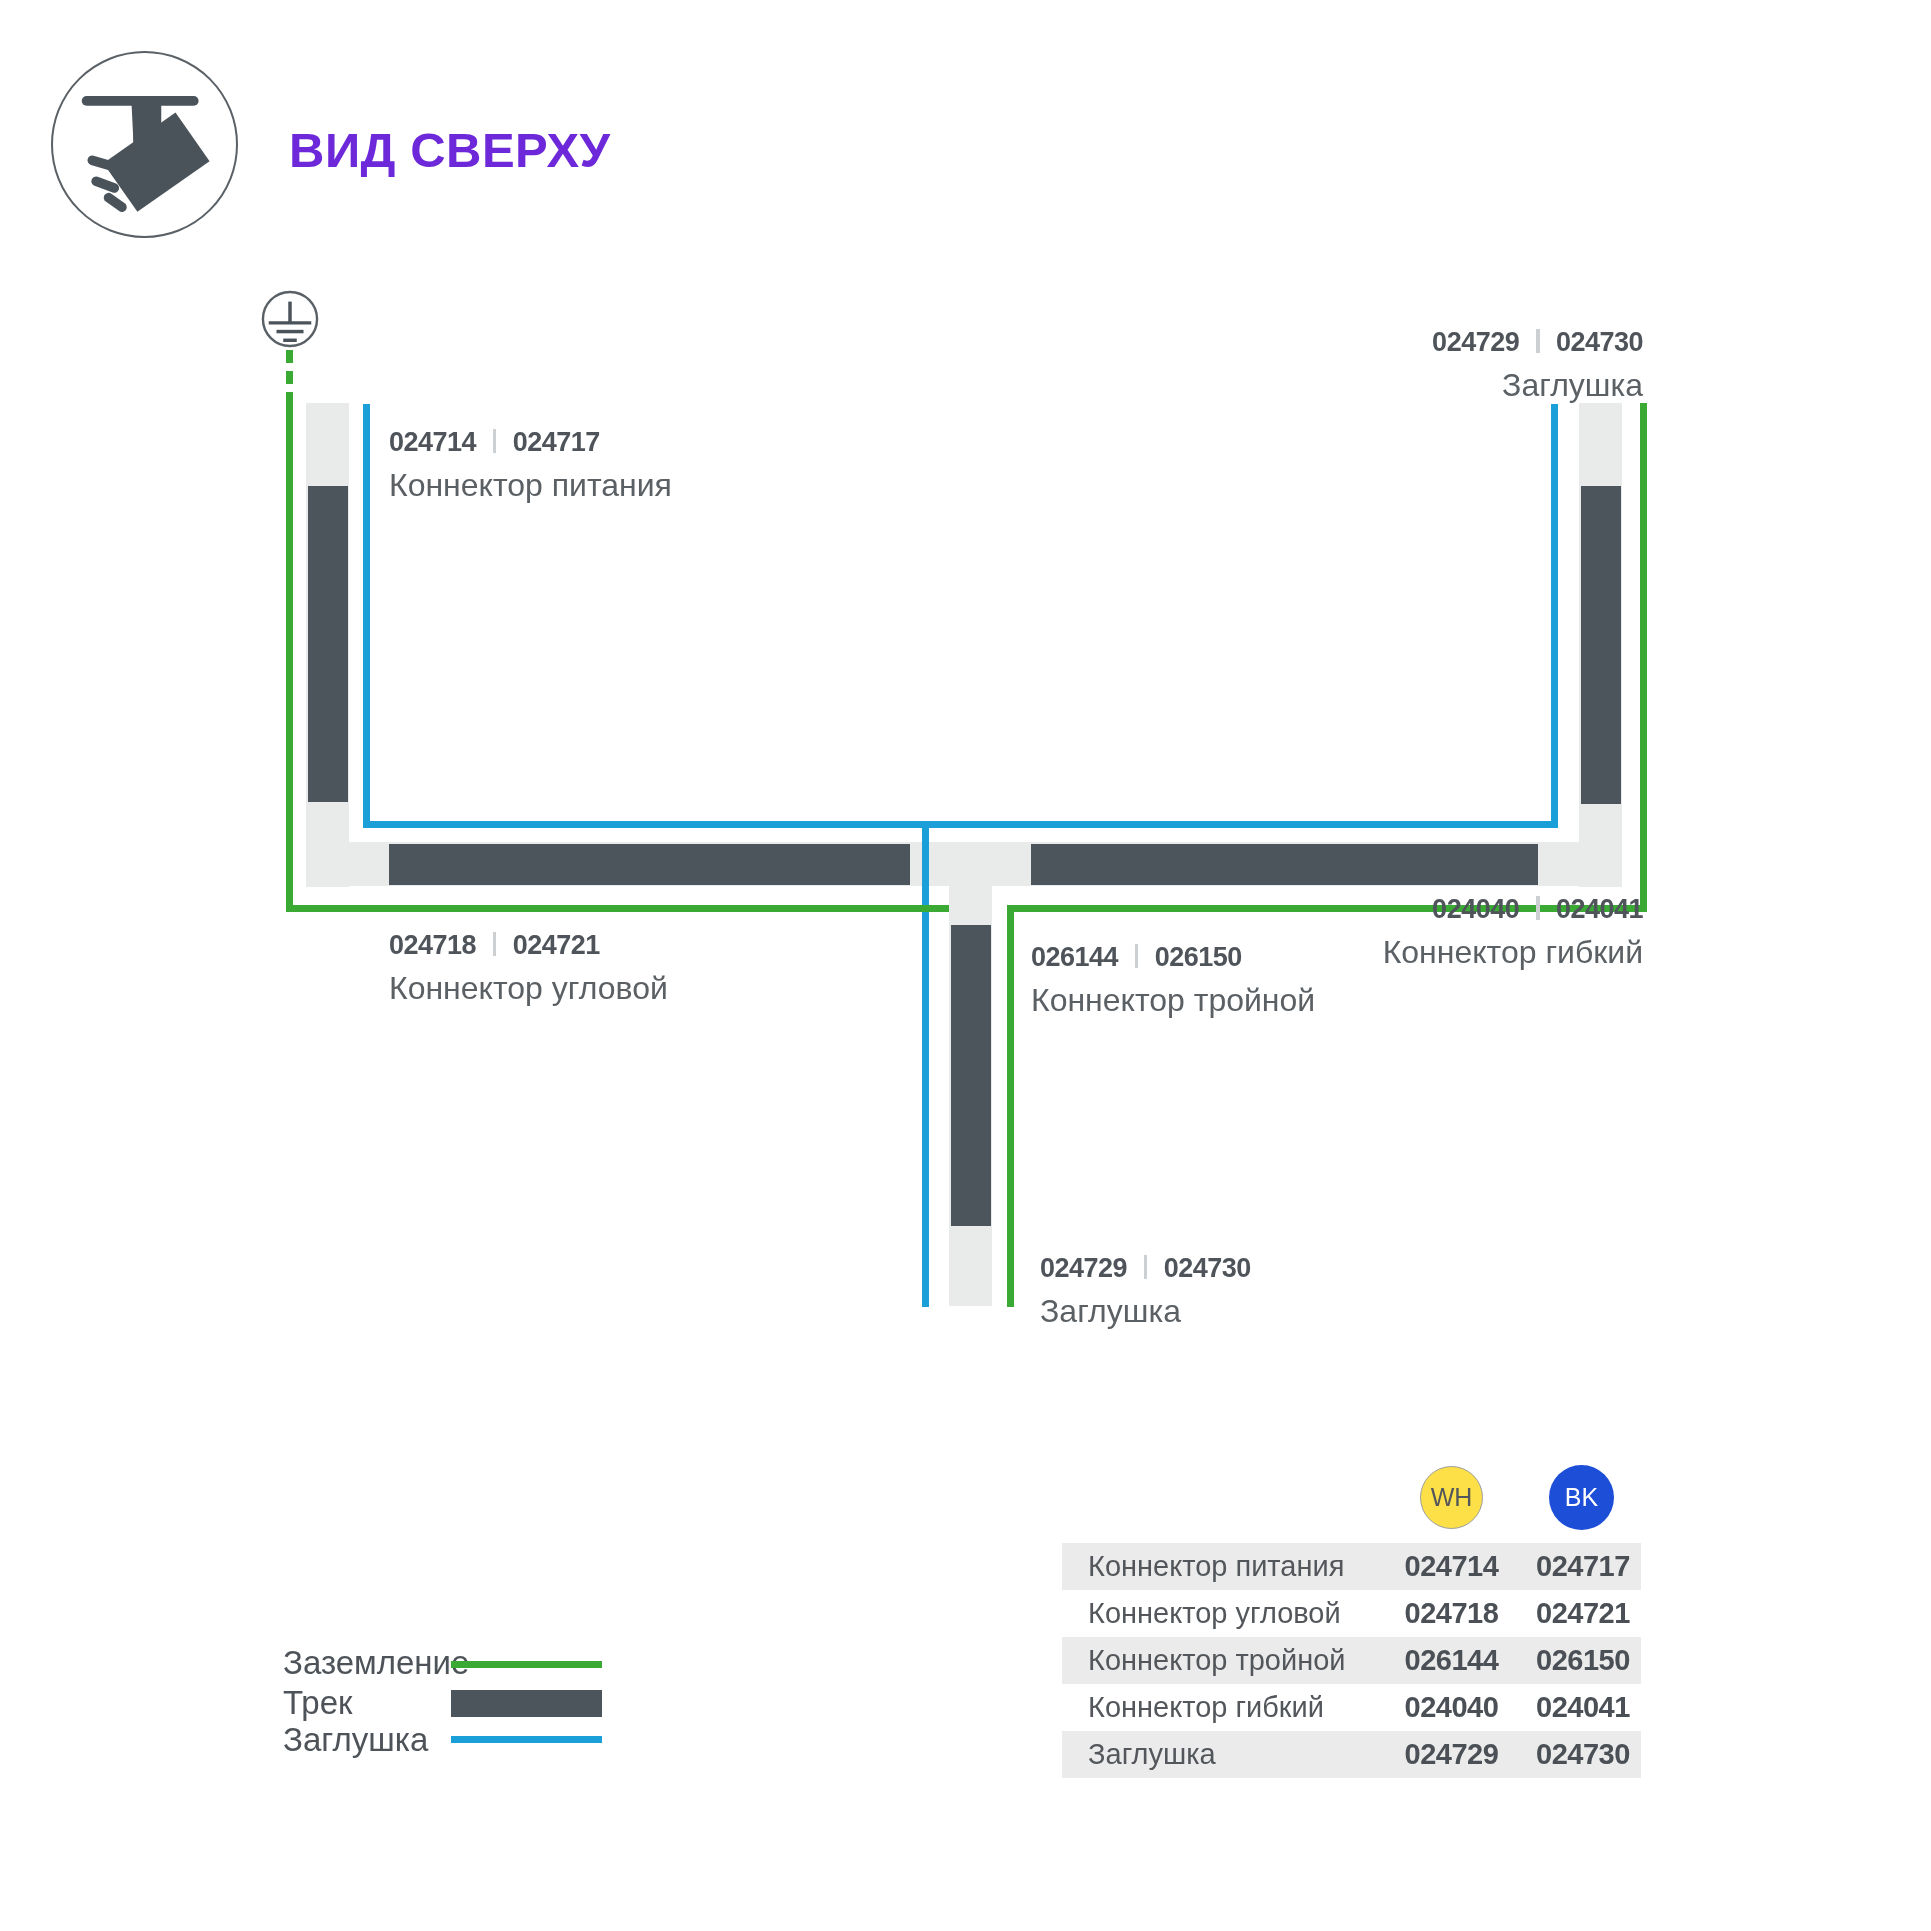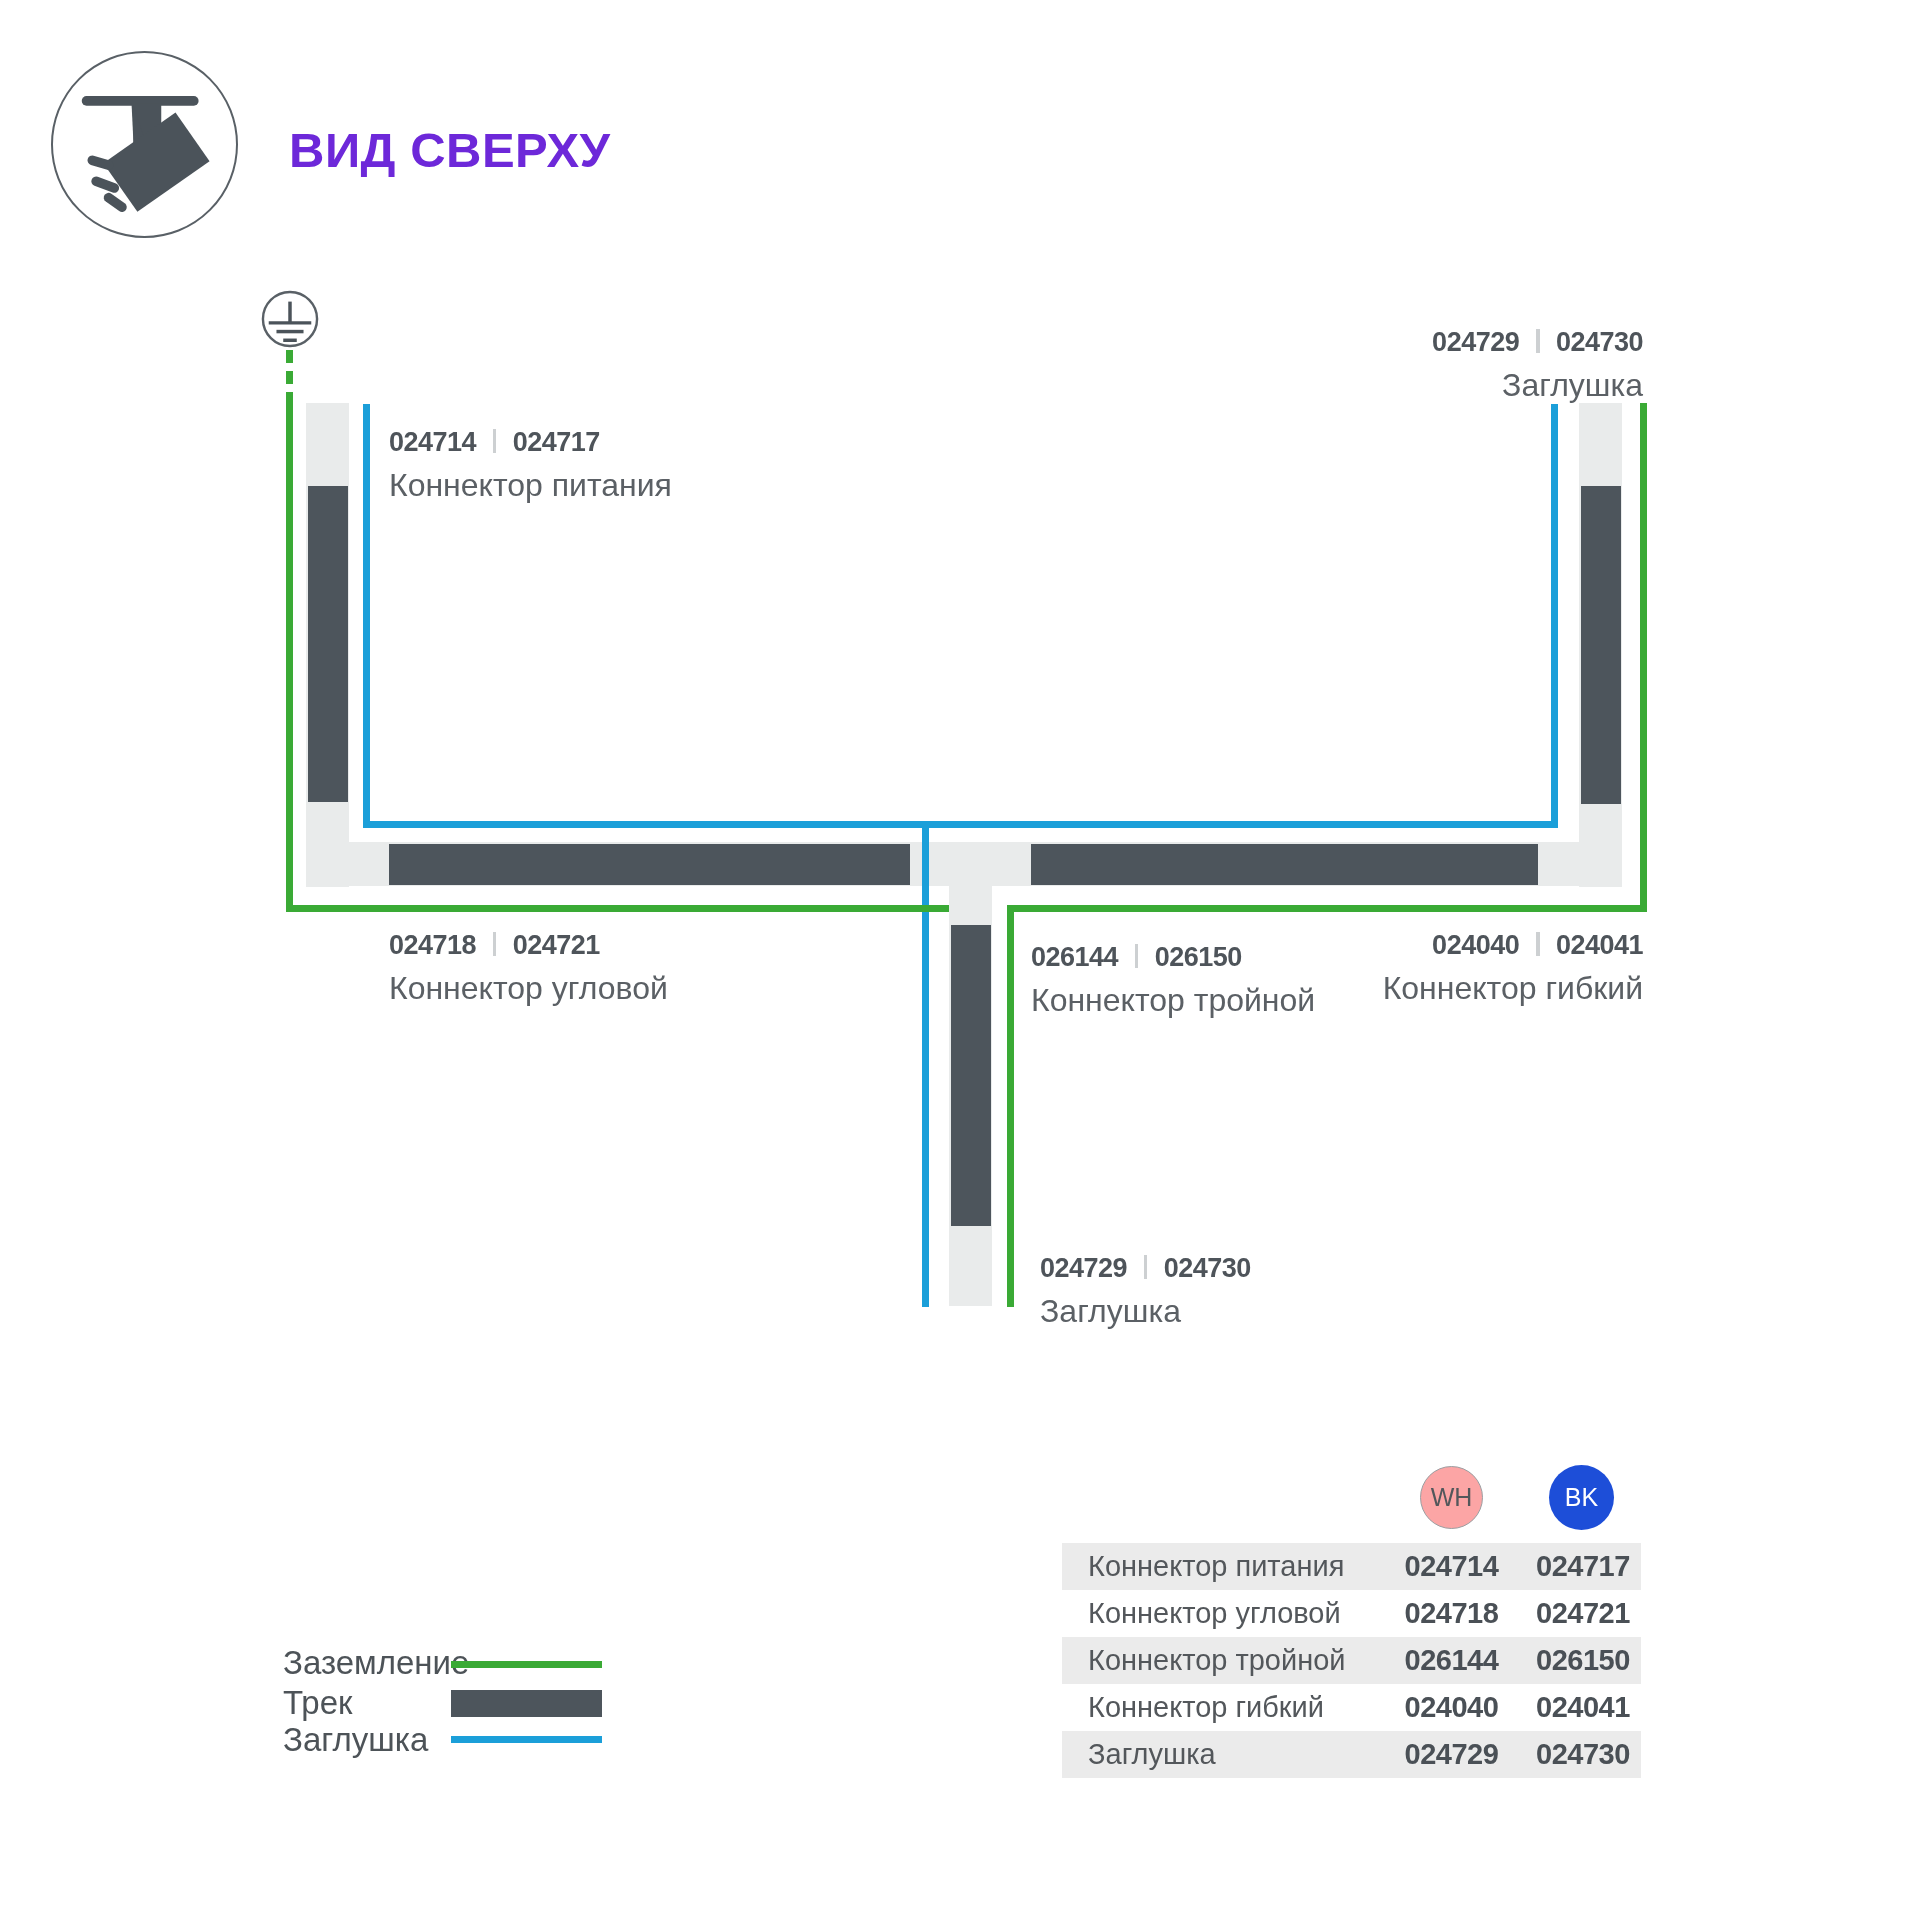--- a/index.html
+++ b/index.html
@@ -34,21 +34,21 @@
   
   .legend-text{position:absolute;font-size:33px;color:#4d5358;white-space:nowrap;}
   .legend-swatch{position:absolute;width:151px;}
   
   .tbl{position:absolute;left:1062px;top:1466px;width:579px;}
   .tbl-head{position:relative;height:77px;}
   .circ{
     position:absolute;border-radius:50%;display:flex;align-items:center;justify-content:center;
     font-size:25px;box-sizing:border-box;
   }
-  .circ.wh{left:358px;top:0;width:63px;height:63px;background:#fca5a5;border:1.9px solid #9b9fa2;color:#53575b;}
+  .circ.wh{left:358px;top:0;width:63px;height:63px;background:#fde047;border:1.9px solid #9b9fa2;color:#53575b;}
   .circ.bk{left:487px;top:-1px;width:65px;height:65px;background:#1d4ed8;color:#fff;}
   .tbl-row{
     display:grid;grid-template-columns:1fr 147px 116px;align-items:center;
     height:47px;font-size:29px;color:#53575b;
   }
   .tbl-row:nth-child(odd){background:#ebebeb;}
   .tbl-row .rname{padding-left:26px;}
   .tbl-row .rnum{text-align:center;font-weight:bold;letter-spacing:-0.5px;color:#4a5056;}
   svg{display:block;}
 </style>
@@ -122,21 +122,21 @@
 <div class="lab" style="left:389px;top:929px;">
   <div class="codes"><span>024718</span><span class="sep"></span><span>024721</span></div>
   <div class="name">Коннектор угловой</div>
 </div>
 
 <div class="lab" style="left:1031px;top:929px;margin-top:12px;">
   <div class="codes"><span>026144</span><span class="sep"></span><span>026150</span></div>
   <div class="name">Коннектор тройной</div>
 </div>
 
-<div class="lab right" style="right:288px;top:929px;">
+<div class="lab right" style="right:288px;top:893px;">
   <div class="codes"><span>024040</span><span class="sep"></span><span>024041</span></div>
   <div class="name">Коннектор гибкий</div>
 </div>
 
 <div class="lab" style="left:1040px;top:1252px;">
   <div class="codes"><span>024729</span><span class="sep"></span><span>024730</span></div>
   <div class="name">Заглушка</div>
 </div>
 
 <div>

